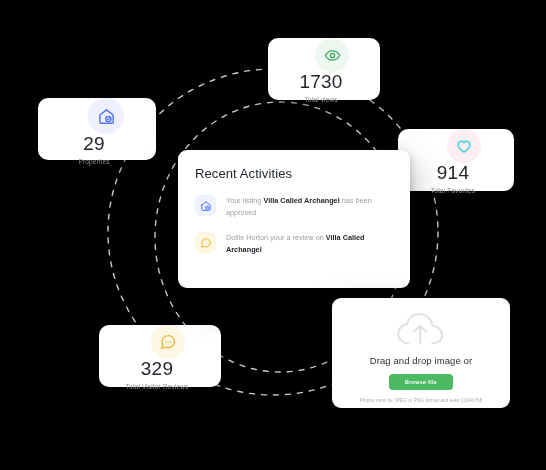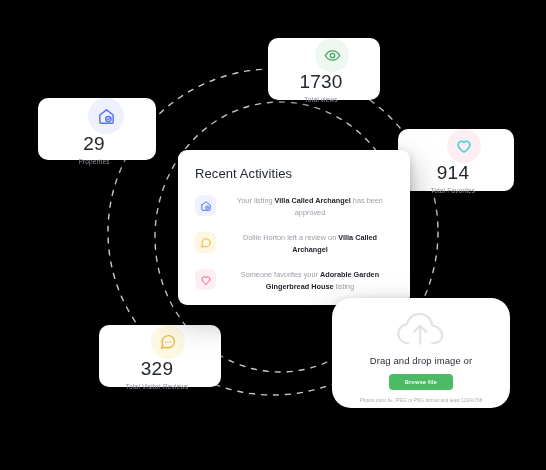--- a/index.html
+++ b/index.html
@@ -32,41 +32,41 @@
   #card-favs      { left:398px; top:129px; width:116px; height:62px; }
   #card-reviews   { left:99px;  top:325px; width:122px; height:62px; }
 
   #card-views   .medallion { width:34px; height:34px; margin-left:16px; background:#eef8f1; }
   #card-props   .medallion { width:36px; height:36px; margin-left:18px; background:#eef0fd; }
   #card-favs    .medallion { width:34px; height:34px; margin-left:16px; background:#fdeef1; }
   #card-reviews .medallion { width:34px; height:34px; margin-left:16px; background:#fdf7e3; }
 
   
   #panel-activities {
-    left:178px; top:150px; width:232px; height:155px;
+    left:178px; top:150px; width:232px; height:138px;
     border-radius:9px; padding:16px 16px 0 17px;
     box-shadow:0 14px 34px rgba(0,0,0,0.34), 0 3px 8px rgba(0,0,0,0.2);
   }
   .panel-title { font-size:13px; font-weight:400; color:#232a31; letter-spacing:.1px; }
   .act-list { margin-top:13px; }
   .act-row { display:flex; align-items:flex-start; margin-bottom:12px; }
   .act-tile {
     width:21px; height:21px; border-radius:6px; flex:0 0 auto;
     display:flex; align-items:center; justify-content:center; margin-right:10px; margin-top:1px;
   }
   .act-tile.blue   { background:#eef1fe; }
   .act-tile.yellow { background:#fdf6e0; }
   .act-tile.pink   { background:#fdeef2; }
-  .act-text { font-size:7.3px; line-height:1.65; color:#9aa0a8; padding-top:1px;text-align:center; }
+  .act-text { font-size:7.3px; line-height:1.65; color:#9aa0a8; padding-top:1px; }
   .act-text b { color:#23282f; font-weight:700; }
 
   
   #card-upload {
     left:332px; top:298px; width:178px; height:110px;
-    border-radius:19px; text-align:center;
+    border-radius:9px; text-align:center;
     box-shadow:0 14px 34px rgba(0,0,0,0.34), 0 3px 8px rgba(0,0,0,0.2);
   }
   .up-icon { margin-top:12px; display:flex; justify-content:center; }
   .up-title { font-size:9.5px; color:#2a3038; margin-top:7px; letter-spacing:.1px; }
   .up-btn {
     display:inline-block; margin-top:8px; background:#4cb963; color:#fff;
     border:0; border-radius:4px; padding:5px 16px; font-size:5.4px;
     font-weight:700; letter-spacing:.3px; cursor:pointer;
     font-family:"Liberation Sans", sans-serif;
   }
@@ -154,34 +154,24 @@
         </div>
       </div>
 
       <div class="act-row">
         <div class="act-tile yellow">
           <svg width="12" height="12" viewBox="0 0 24 24" fill="none">
             <path d="M20.6 11.6a8 8 0 0 1-8.6 8 9.2 9.2 0 0 1-3.8-.8L3.4 20.4l1.6-4.6a8 8 0 0 1-.9-3.7 8 8 0 0 1 8-8.5 8 8 0 0 1 8.5 8Z" stroke="#e8b63a" stroke-width="2" stroke-linecap="round" stroke-linejoin="round"></path>
           </svg>
         </div>
         <div class="act-text">
-          <span>Dollie Horton left a review on </span><b>Villa Called Archangel</b><span></span>
+          <span>Dollie Horton your a review on </span><b>Villa Called Archangel</b><span></span>
         </div>
       </div>
 
-      <div class="act-row">
-        <div class="act-tile pink">
-          <svg width="12" height="12" viewBox="0 0 24 24" fill="none">
-            <path d="M12 20.3s-7.9-4.9-7.9-10.2a4.5 4.5 0 0 1 7.9-2.9 4.5 4.5 0 0 1 7.9 2.9c0 5.3-7.9 10.2-7.9 10.2Z" stroke="#ef5f86" stroke-width="2" stroke-linecap="round" stroke-linejoin="round"></path>
-          </svg>
-        </div>
-        <div class="act-text">
-          <span>Someone favorites your </span><b>Adorable Garden Gingerbread House</b><span> listing</span>
-        </div>
-      </div>
 
     </div>
   </div>
 
   <div class="card" id="card-upload">
     <div class="up-icon">
       <svg width="52" height="38" viewBox="0 0 64 46" fill="none">
         <path d="M16.5 40.5C9.6 40.5 4 35.2 4 28.7c0-6 4.7-11 10.8-11.7C16 10 22.3 4.5 30 4.5c8.4 0 15.3 6.4 15.9 14.5 6.7.3 12.1 5.6 12.1 12 0 6.4-5.5 9.5-12.2 9.5" stroke="#dfe2e6" stroke-width="2.6" stroke-linecap="round" stroke-linejoin="round"></path>
         <path d="M31 41V20" stroke="#dfe2e6" stroke-width="2.6" stroke-linecap="round"></path>
         <path d="M23.5 26.5 31 19l7.5 7.5" stroke="#dfe2e6" stroke-width="2.6" stroke-linecap="round" stroke-linejoin="round"></path>

